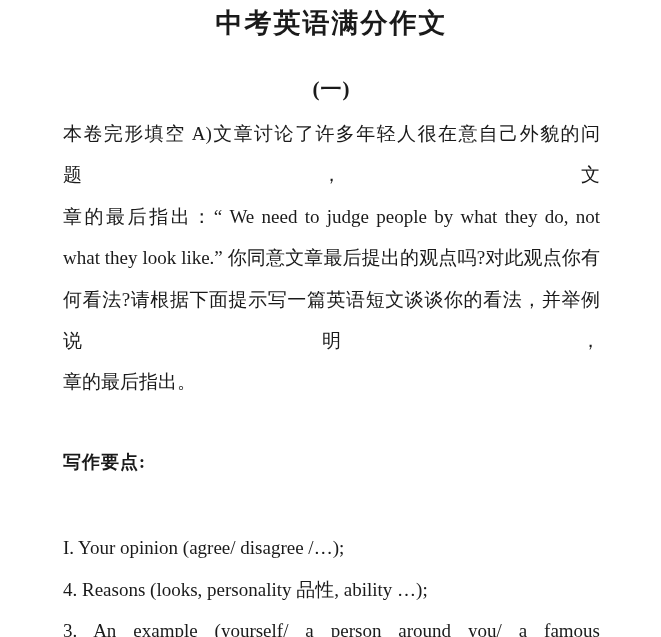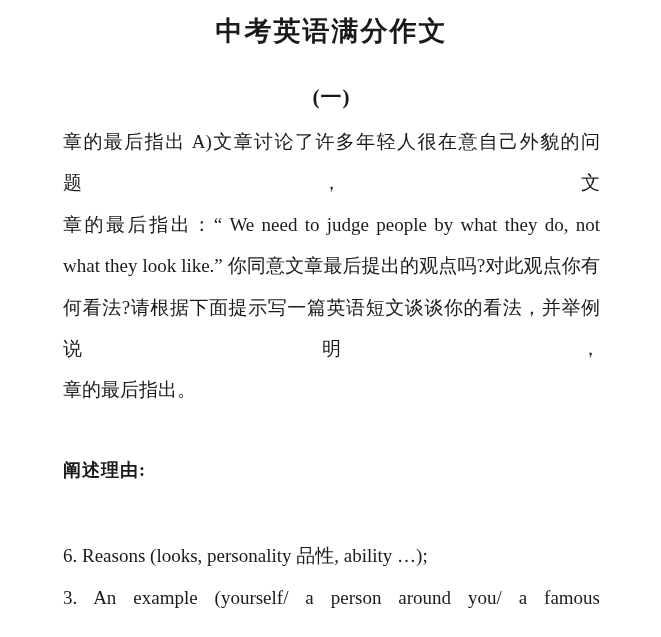--- a/index.html
+++ b/index.html
@@ -11,21 +11,21 @@
     width: 661px;
     height: 637px;
     font-family: "Liberation Serif", "DejaVu Serif", serif;
     color: #1a1a1a;
     overflow: hidden;
   }
   .page {
     box-sizing: border-box;
     width: 661px;
     height: 637px;
-    padding: 14px 61px 0 63px;
+    padding: 6px 61px 0 63px;
     background: #ffffff;
   }
   .doc-title {
     margin: 0;
     text-align: center;
     font-size: 27px;
     line-height: 34px;
     font-weight: bold;
     letter-spacing: 2px;
   }
@@ -65,28 +65,29 @@
 </head>
 <body>
 
 <div class="page">
 
   <h1 class="doc-title">中考英语满分作文</h1>
 
   <div class="section-number">(一)</div>
 
   <div class="intro">
-    <div class="line j">章的最后指出 A)文章讨论了许多年轻人很在意自己外貌的问题，文</div>
+    <div class="line j">本卷完形填空 A)文章讨论了许多年轻人很在意自己外貌的问题，文</div>
     <div class="line j">章的最后指出：“ We need to judge people by what they do, not</div>
     <div class="line j">what they look like.” 你同意文章最后提出的观点吗?对此观点你有</div>
     <div class="line j">何看法?请根据下面提示写一篇英语短文谈谈你的看法，并举例说明，</div>
     <div class="line">章的最后指出。</div>
   </div>
 
-  <div class="outline-heading">阐述理由:</div>
+  <div class="outline-heading">写作要点:</div>
 
   <div class="outline">
-    <div class="line">6. Reasons (looks, personality 品性, ability …);</div>
+    <div class="line">I. Your opinion (agree/ disagree /…);</div>
+    <div class="line">4. Reasons (looks, personality 品性, ability …);</div>
     <div class="line j">3. An example (yourself/ a person around you/ a famous</div>
 
   </div>
 
 </div>
 
 </body></html>

